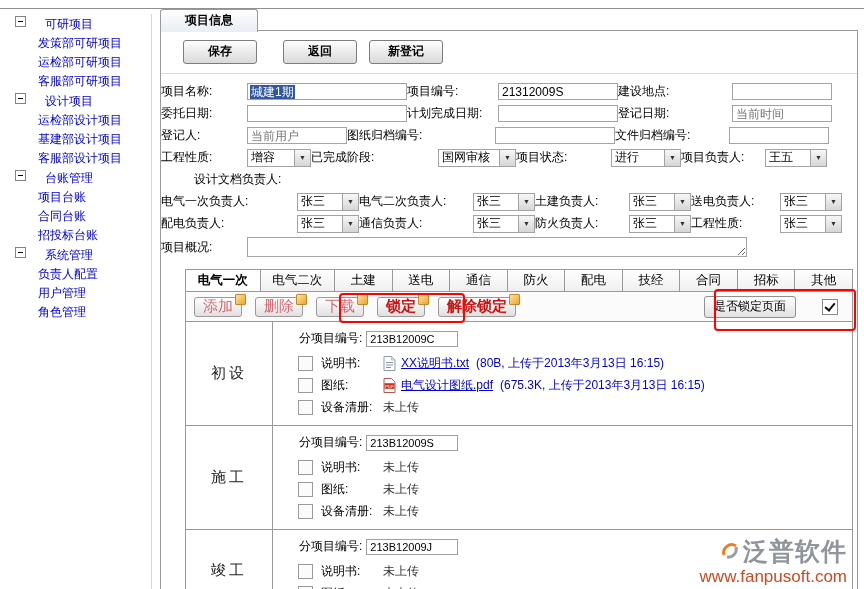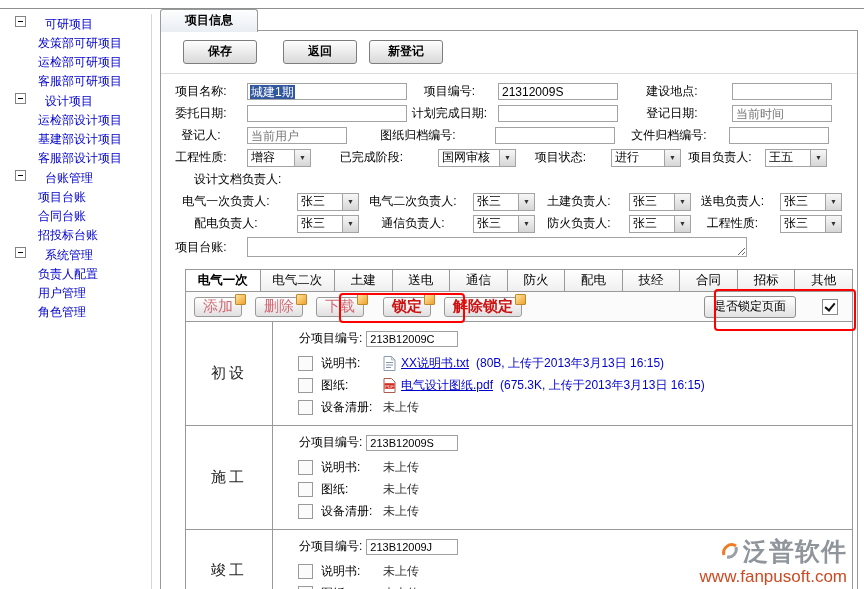--- a/index.html
+++ b/index.html
@@ -22,21 +22,21 @@
 
   
   .toolbar{display:flex;align-items:center;padding:9px 0 9px 22px;border-bottom:1px solid #dcdcdc;}
   .tbtn{min-width:52px;height:22px;line-height:20px;padding:0 10px;text-align:center;font-weight:bold;font-size:12px;
     border:1px solid #7d7d7d;border-radius:3px;background:linear-gradient(#fefefe,#d9d9d9);cursor:pointer;}
   .mr26{margin-right:26px;} .mr12{margin-right:12px;}
 
   
   .form{padding-top:6px;}
   .frow{display:flex;align-items:center;height:21px;margin:1px 0;}
-  .lab{text-align:center;padding-right:4px;white-space:nowrap;overflow:hidden;flex:0 0 auto;}
+  .lab{text-align:left;padding-right:4px;white-space:nowrap;overflow:hidden;flex:0 0 auto;}
   .w80{width:80px;} .w85{width:85px;} .w108{width:108px;} .w121{width:121px;} .w89{width:89px;} .w78l{width:78px;}
   .w130{width:130px;} .w88l{width:88px;} .w83l{width:83px;} .w142{width:142px;}
   input.ti{height:17px;border:1px solid #a3a3a3;font-size:12px;padding:0 3px;margin-left:2px;box-sizing:border-box;flex:0 0 auto;}
   .iw160{width:160px;} .iw120{width:120px;} .iw100{width:100px;}
   .finput{height:17px;border:1px solid #a3a3a3;margin-left:2px;box-sizing:border-box;display:flex;align-items:center;padding:0 2px;background:#fff;flex:0 0 auto;}
   .seltext{background:#31589e;color:#fff;padding:0 1px;line-height:14px;}
   .fselect{height:18px;border:1px solid #a3a3a3;background:#fff;margin-left:2px;box-sizing:border-box;display:flex;align-items:center;cursor:pointer;flex:0 0 auto;}
   .fselect .val{flex:1;padding:0 3px;white-space:nowrap;overflow:hidden;}
   .fselect .arr{width:15px;height:16px;display:flex;align-items:center;justify-content:center;font-size:7px;color:#333;
     background:linear-gradient(#f7f7f7,#d6d6d6);border-left:1px solid #a3a3a3;}
@@ -236,21 +236,21 @@
           <span class="val">张三</span>
           <span class="arr">▼</span>
         </div>
         <span class="lab w83l">工程性质:</span>
         <div class="fselect sw62">
           <span class="val">张三</span>
           <span class="arr">▼</span>
         </div>
       </div>
       <div class="frow" style="height:24px;">
-        <span class="lab w80">项目台账:</span>
+        <span class="lab w80">项目概况:</span>
         <textarea class="ta" style=""></textarea>
       </div>
     </div>
 
     <div class="attach">
       <div class="cat-tabs">
         <div class="cat-tab wide active">电气一次</div>
         <div class="cat-tab wide">电气二次</div>
         <div class="cat-tab">土建</div>
         <div class="cat-tab">送电</div>
@@ -260,21 +260,21 @@
         <div class="cat-tab">技经</div>
         <div class="cat-tab">合同</div>
         <div class="cat-tab">招标</div>
         <div class="cat-tab">其他</div>
       </div>
 
       <div class="actionbar">
         <div class="sbtn pink"><span>添加</span><span class="corner"></span></div>
         <div class="sbtn pink"><span>删除</span><span class="corner"></span></div>
         <div class="sbtn pink"><span>下载</span><span class="corner"></span></div>
-        <div class="sbtn red" style="margin-left:6px;"><span>锁定</span><span class="corner"></span></div>
+        <div class="sbtn red" style=""><span>锁定</span><span class="corner"></span></div>
         <div class="sbtn red"><span>解除锁定</span><span class="corner"></span></div>
         <div class="spacer"></div>
         <div class="lockpage">是否锁定页面</div>
         <span class="cb checked"></span>
         <div class="rb rb1"></div>
         <div class="rb rb2"></div>
       </div>
 
       <div class="phase">
         <div class="pname">初设</div>

